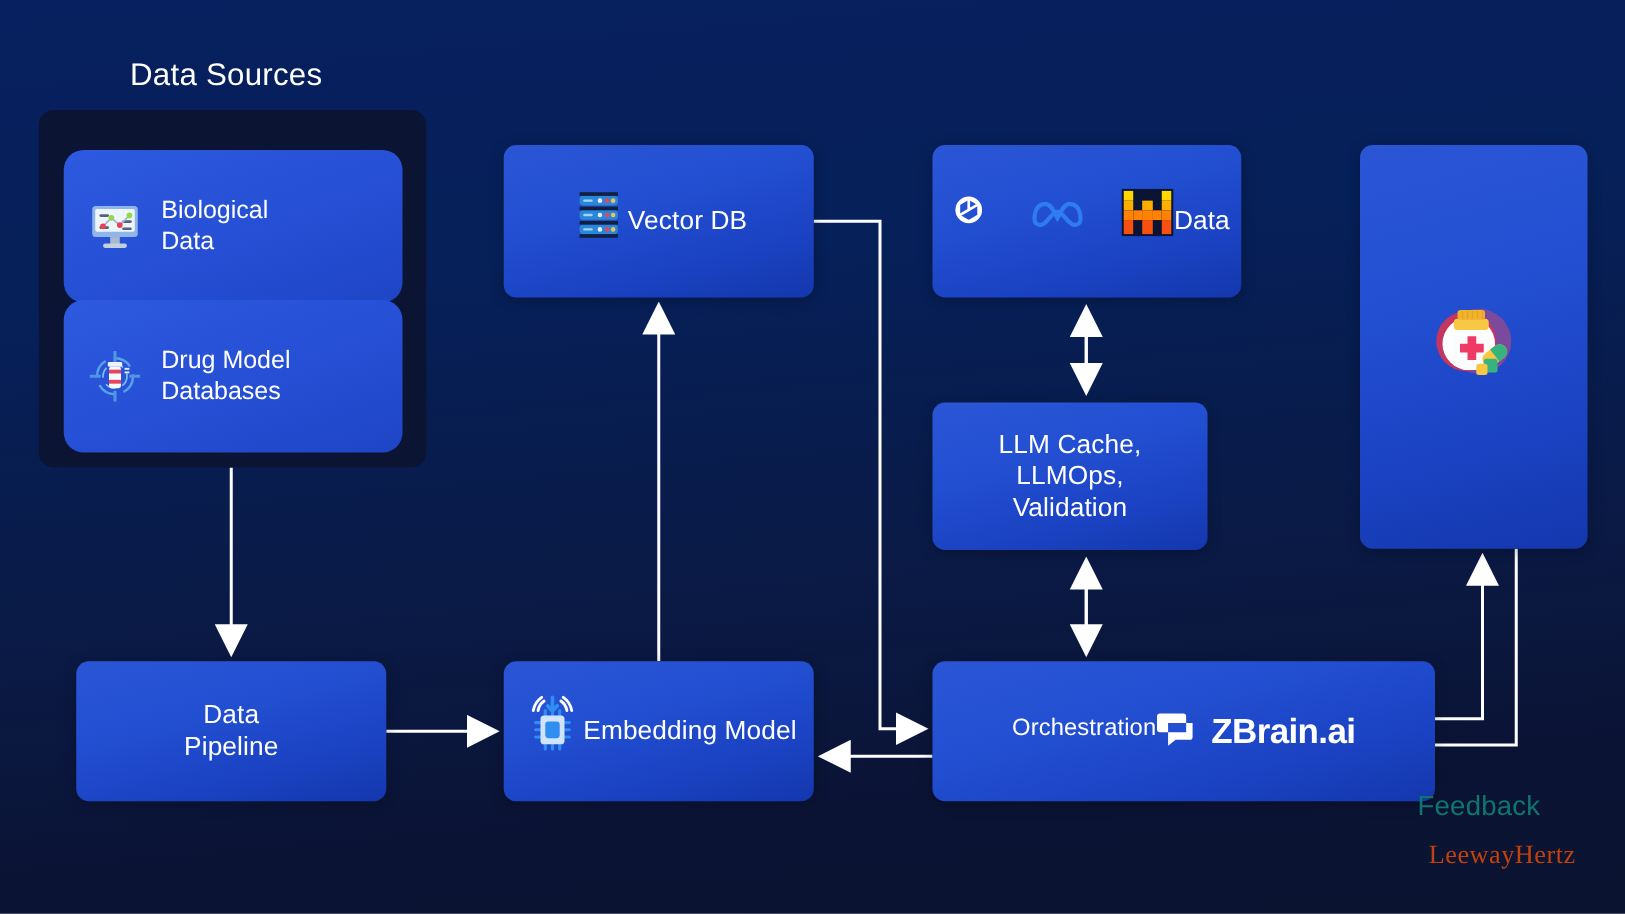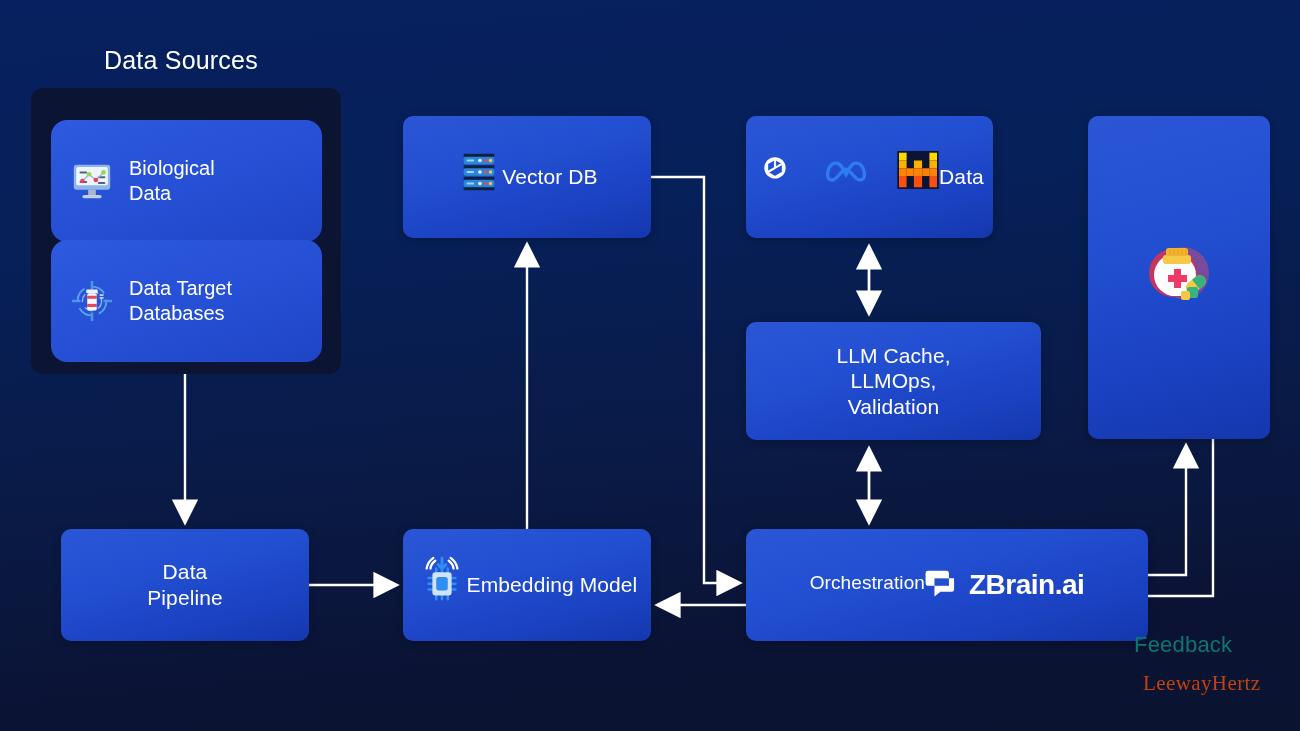--- a/index.html
+++ b/index.html
@@ -40,21 +40,21 @@
     display:flex; align-items:center; gap:14px; padding-left:18px;
   }
   #src-biological { top:32px; }
   #src-drugtarget { top:152px; }
   .src-card .txt { font-size:20px; line-height:1.26; text-align:left; }
   .src-ico { width:46px; height:46px; flex:0 0 46px; }
 
   
   #node-vector-db   { left:403px; top:116px; width:248px; height:122px; }
   #node-llms        { left:746px; top:116px; width:247px; height:122px; }
-  #node-llm-cache   { left:746px; top:322px; width:295px; height:118px; }
+  #node-llm-cache   { left:746px; top:322px; width:220px; height:118px; }
   #node-app         { left:1088px; top:116px; width:182px; height:323px; }
   #node-pipeline    { left:61px; top:529px; width:248px; height:112px; }
   #node-embedding   { left:403px; top:529px; width:248px; height:112px; }
   #node-orchestration{ left:746px; top:529px; width:402px; height:112px; }
 
   .node .icon-wrap { margin-bottom:10px; display:flex; align-items:center; justify-content:center; gap:28px; }
 
   #node-app .label { font-size:21px; line-height:1.25; }
   #node-app .icon-wrap { margin-bottom:14px; }
   #node-orchestration .label { font-size:19px; margin-bottom:4px; }
@@ -149,21 +149,21 @@
           <line x1="36" y1="24" x2="45" y2="24" stroke="#4f95e0" stroke-width="2.6"></line>
           <rect x="18" y="12" width="12" height="4" rx="1.2" fill="#eef3fa"></rect>
           <rect x="19" y="16" width="10" height="18" rx="2" fill="#f6f9fd"></rect>
           <rect x="19" y="18.5" width="10" height="3.2" fill="#e8455c"></rect>
           <rect x="19" y="27" width="10" height="3.2" fill="#e8455c"></rect>
           <rect x="32" y="17" width="4" height="1.6" fill="#dfe8f3"></rect>
           <rect x="32" y="20" width="4" height="1.6" fill="#dfe8f3"></rect>
         </svg>
       </span>
       <span class="txt">
-        <span>Data Target</span><br>
+        <span>Drug Model</span><br>
         <span>Databases</span>
       </span>
     </div>
   </div>
 
   <div class="node" id="node-vector-db">
     <span class="icon-wrap">
       <svg viewBox="0 0 48 48" width="46" height="46">
         <rect x="8" y="8" width="32" height="8" rx="3" fill="#2a86d8"></rect>
         <rect x="8" y="20" width="32" height="8" rx="3" fill="#2a86d8"></rect>

